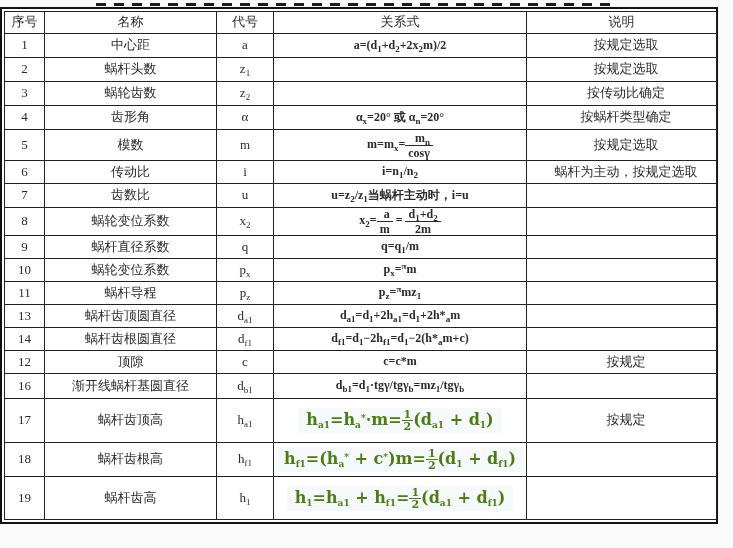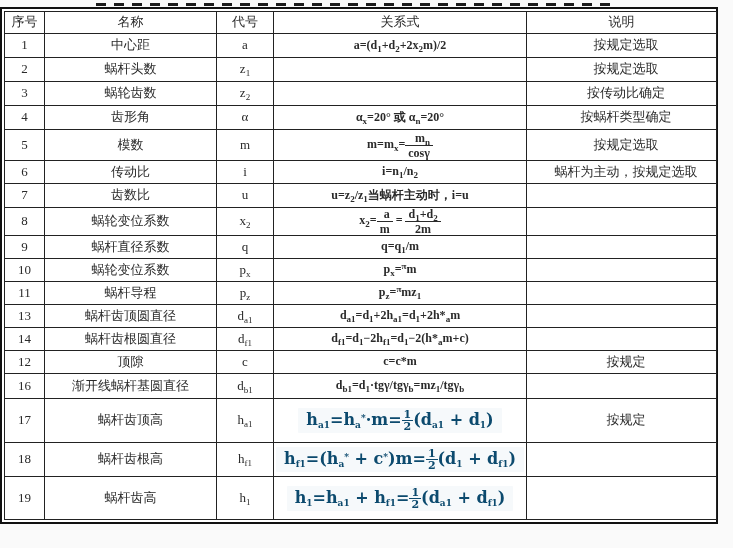--- a/index.html
+++ b/index.html
@@ -44,21 +44,21 @@
   td.note{font-size:13px;padding-left:11px;}
   sub{font-size:9px;vertical-align:-3px;line-height:0;}
   sup{font-size:9px;vertical-align:4px;line-height:0;}
   .fr{display:inline-block;vertical-align:middle;text-align:center;line-height:1;}
   .fr .n{display:block;border-bottom:1px solid currentColor;padding:0 3px 1px;text-align:right;}
   .fr .d{display:block;padding:1px 3px 0;}
   tr.eq td.formula{
     font-size:16px;
     font-weight:bold;
     font-family:"DejaVu Serif","Liberation Serif",serif;
-    color:#0c4a6e;
+    color:#4d7c0f;
   }
   tr.eq td.formula .eqbox{
     display:inline-block;background:#f6f9fb;padding:1px 8px;border-radius:1px;
   }
   tr.eq .fr .n, tr.eq .fr .d{padding:0 2px;font-size:11px;}
 </style>
 </head>
 <body>
 
 <div class="title-strip">

